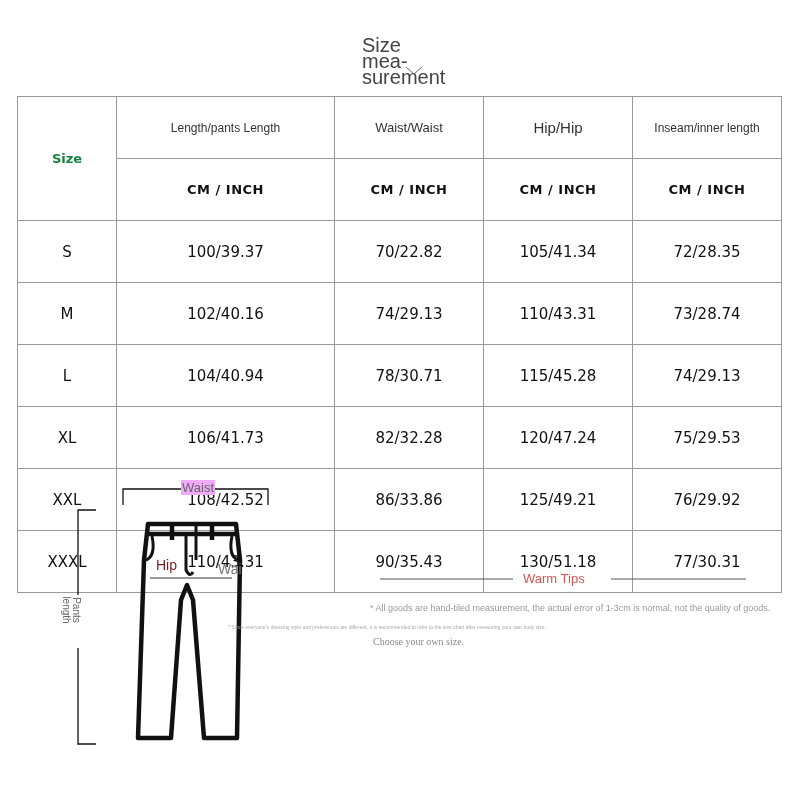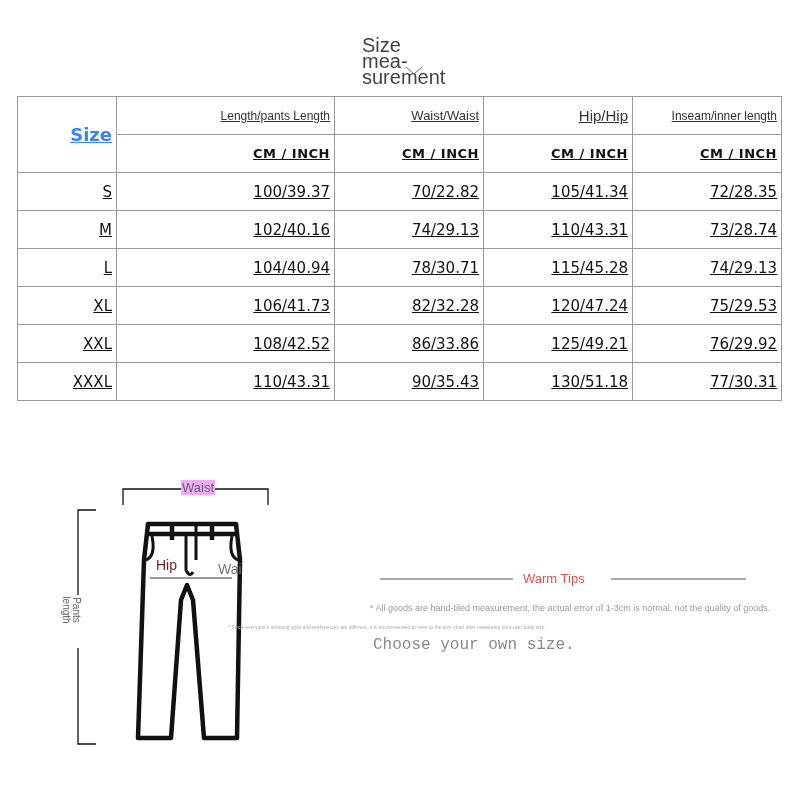--- a/index.html
+++ b/index.html
@@ -17,31 +17,30 @@
     .title-chev {
       position: absolute; left: 405px; top: 66px; width: 18px; height: 10px;
     }
     .size-table {
       position: absolute; left: 17px; top: 96px;
       border-collapse: collapse;
       table-layout: fixed;
     }
     .size-table td, .size-table th {
       border: 1.5px solid #9a9a9a;
-      padding: 4px; text-align: right; vertical-align: middle;
+      padding: 16px; text-align: center; vertical-align: middle;
       height: 29px;
-      text-decoration: underline;
     }
     .h-top {
       font-family: "Liberation Sans", sans-serif;
       font-weight: normal; color: #333;
     }
     .h-size {
       font-family: "DejaVu Sans", sans-serif;
-      font-weight: bold; font-size: 18px; color: #3b82f6;
+      font-weight: bold; font-size: 13px; color: #15803d;
     }
     .h-unit {
       font-family: "DejaVu Sans", sans-serif;
       font-weight: bold; font-size: 13px; letter-spacing: 0.5px; color: #111; margin-left: 18px;
     }
     .cell {
       font-family: "DejaVu Sans", sans-serif;
       font-size: 15px; color: #111;
     }
     .lbl-waist {
@@ -72,21 +71,21 @@
       font-family: "Liberation Sans", sans-serif; font-size: 9px; color: #999;
       white-space: nowrap;
     }
     .tip2 {
       position: absolute; left: 228px; top: 624px;
       font-family: "Liberation Sans", sans-serif; font-size: 5px; color: #aaa;
       white-space: nowrap;
     }
     .tip3 {
       position: absolute; left: 373px; top: 636px;
-      font-family: Liberation Mono, monospace; font-size: 16px; color: #888;
+      font-family: Liberation Serif, serif; font-size: 10px; color: #888;
       white-space: nowrap;
     }
   </style>
 </head>
 <body>
 
 <div class="title">
   <div>Size mea-</div>
   <div>surement</div>
 </div>

